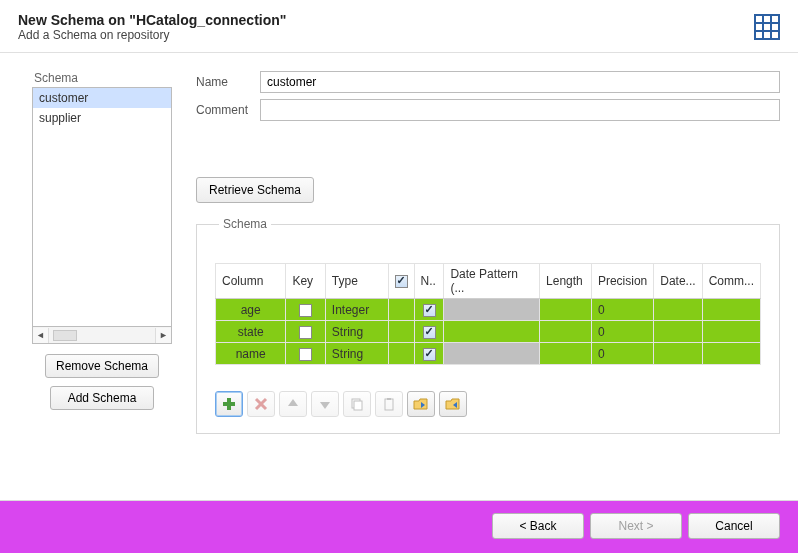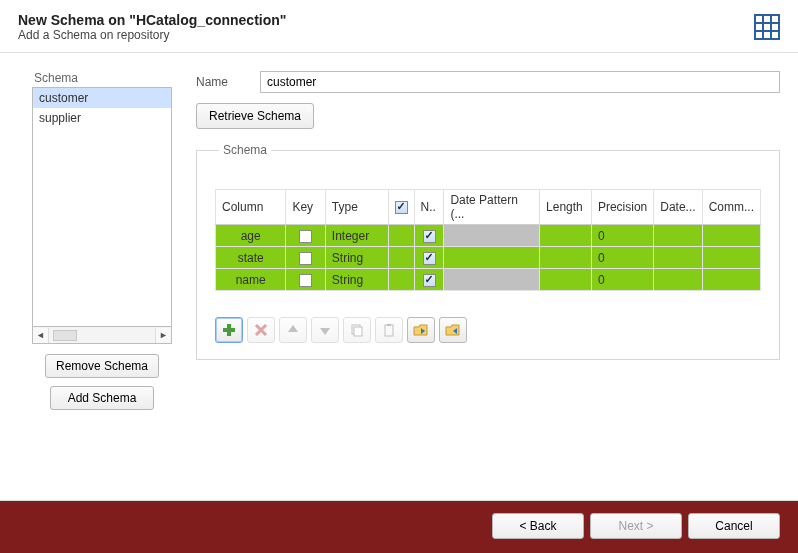--- a/index.html
+++ b/index.html
@@ -123,21 +123,21 @@
   color: #555;
 }
 .field-row input[type=text] {
   flex: 1;
   border: 1px solid #bcbcbc;
   padding: 3px 6px;
   font-size: 12px;
   background: #fff;
 }
 .retrieve-row { margin-top: 10px; margin-bottom: 14px; }
-.btn-compact { min-width: auto; display:inline-block; padding:5px 12px; }
+.btn-compact { min-width: auto; display:inline-block; padding:5px 12px;margin-top:46px; }
 fieldset.schema-grid-wrap {
   border: 1px solid #d7d7d7;
   padding: 32px 18px 16px 18px;
   position: relative;
 }
 fieldset.schema-grid-wrap > legend {
   font-size: 12px;
   color: #666;
   padding: 0 4px;
   margin-left: 4px;
@@ -191,21 +191,21 @@
 .footer {
   position: absolute;
   bottom: 0;
   left: 0;
   right: 0;
   border-top: 1px solid #dcdcdc;
   padding: 12px 18px 14px 6px;
   display: flex;
   justify-content: flex-end;
   gap: 6px;
-  background: #7f1d1d;
+  background: #d946ef;
   align-items: center;
 }
 .footer .btn { min-width: 92px; padding:5px 10px; }
 .footer .btn.disabled { color:#a0a0a0; }
 svg { display:block; }
 </style>
 </head>
 <body>
 
 <div class="header">
@@ -242,20 +242,24 @@
     <div class="side-buttons">
       <button class="btn">Remove Schema</button>
       <button class="btn">Add Schema</button>
     </div>
   </div>
 
   <div class="main-area">
     <div class="field-row">
       <label>Name</label>
       <input type="text" value="customer" style="">
+    </div>
+    <div class="field-row">
+      <label>Comment</label>
+      <input type="text" value="" style="">
     </div>
     <div class="retrieve-row">
       <button class="btn btn-compact">Retrieve Schema</button>
     </div>
 
     <fieldset class="schema-grid-wrap">
       <legend>Schema</legend>
       <table class="grid">
         <thead>
           <tr>

